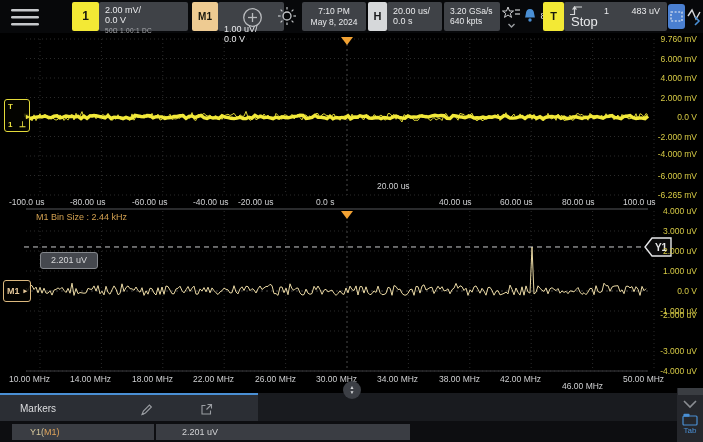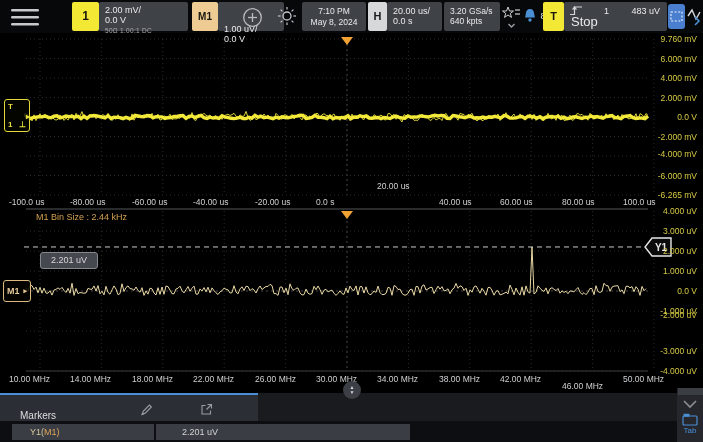--- a/index.html
+++ b/index.html
@@ -25,21 +25,21 @@
   .ch-flag{position:absolute;left:4px;top:66px;width:26px;height:33px;border:1px solid #e3da3a;border-radius:3px;background:rgba(5,5,0,.85);color:#e8df3e;font-size:8px;font-weight:bold;padding:2px 3px;display:flex;flex-direction:column;justify-content:space-between}
   .ch-flag .row{display:flex;justify-content:space-between;line-height:9px}
   .ch-arrow{position:absolute;right:-1px;top:12px;color:#e8df3e;font-size:8px}
   .m1-flag{position:absolute;left:3px;top:247px;width:28px;height:22px;border:1px solid #dcb97f;border-radius:3px;background:rgba(5,4,0,.85);color:#e7c99a;font-size:9px;font-weight:bold;display:flex;align-items:center;justify-content:space-between;padding:0 3px}
   .binsize{position:absolute;left:36px;top:179px;font-size:9px;color:#d2a050}
   .readout{position:absolute;left:40px;top:219px;width:58px;height:17px;background:#45484e;border:1px solid #84878c;border-radius:3px;color:#d6d7d9;font-size:9px;text-align:center;line-height:15px}
   .y1flag{position:absolute;left:644px;top:204px}
   
   .bottom{position:absolute;left:0;top:393px;width:703px;height:49px;background:#0d0e11;z-index:4}
   .tab-row{position:absolute;left:0;top:0;width:703px;height:28px;background:#191b1f}
-  .tab-active{position:absolute;left:0;top:0;width:258px;height:28px;background:#2b2e34;border-top:2px solid #4a8fd4;display:flex;align-items:flex-end}
+  .tab-active{position:absolute;left:0;top:0;width:258px;height:28px;background:#2b2e34;border-top:2px solid #4a8fd4;display:flex;align-items:center}
   .tab-label{margin-left:20px;font-size:10px;color:#dddee0}
   .mbox{position:absolute;top:31px;height:16px;background:#3a3d43;font-size:9px;line-height:16px;color:#d3d4d6}
   .rstrip{position:absolute;left:677px;top:388px;width:26px;height:54px;background:#25272c;z-index:6}
   .scroll-corner{position:absolute;left:1px;top:0;width:25px;height:7px;background:#3a3d42}
   .tabbtn-label{position:absolute;left:0;top:38px;width:26px;text-align:center;font-size:8px;color:#4a8fd4}
   .updown{position:absolute;left:343px;top:381px;width:18px;height:18px;border-radius:50%;background:#3c3f45;z-index:7;display:flex;flex-direction:column;align-items:center;justify-content:center;color:#d8d9db;font-size:5px;line-height:5px}
 </style>
 </head>
 <body>
 
@@ -216,21 +216,21 @@
   <div class="ylab" style="top:79px">0.0 V</div>
   <div class="ylab" style="top:99px">-2.000 mV</div>
   <div class="ylab" style="top:116px">-4.000 mV</div>
   <div class="ylab" style="top:138px">-6.000 mV</div>
   <div class="ylab" style="top:157px">-6.265 mV</div>
 
   <div class="xlab" style="left:9px;top:164px">-100.0 us</div>
   <div class="xlab" style="left:70px;top:164px">-80.00 us</div>
   <div class="xlab" style="left:132px;top:164px">-60.00 us</div>
   <div class="xlab" style="left:193px;top:164px">-40.00 us</div>
-  <div class="xlab" style="left:255px;top:164px">-20.00 us</div>
+  <div class="xlab" style="left:238px;top:164px">-20.00 us</div>
   <div class="xlab" style="left:316px;top:164px">0.0 s</div>
   <div class="xlab" style="left:377px;top:148px">20.00 us</div>
   <div class="xlab" style="left:439px;top:164px">40.00 us</div>
   <div class="xlab" style="left:500px;top:164px">60.00 us</div>
   <div class="xlab" style="left:562px;top:164px">80.00 us</div>
   <div class="xlab" style="left:623px;top:164px">100.0 us</div>
 
   <div class="binsize">M1 Bin Size : 2.44 kHz</div>
   <div class="readout">2.201 uV</div>
 

